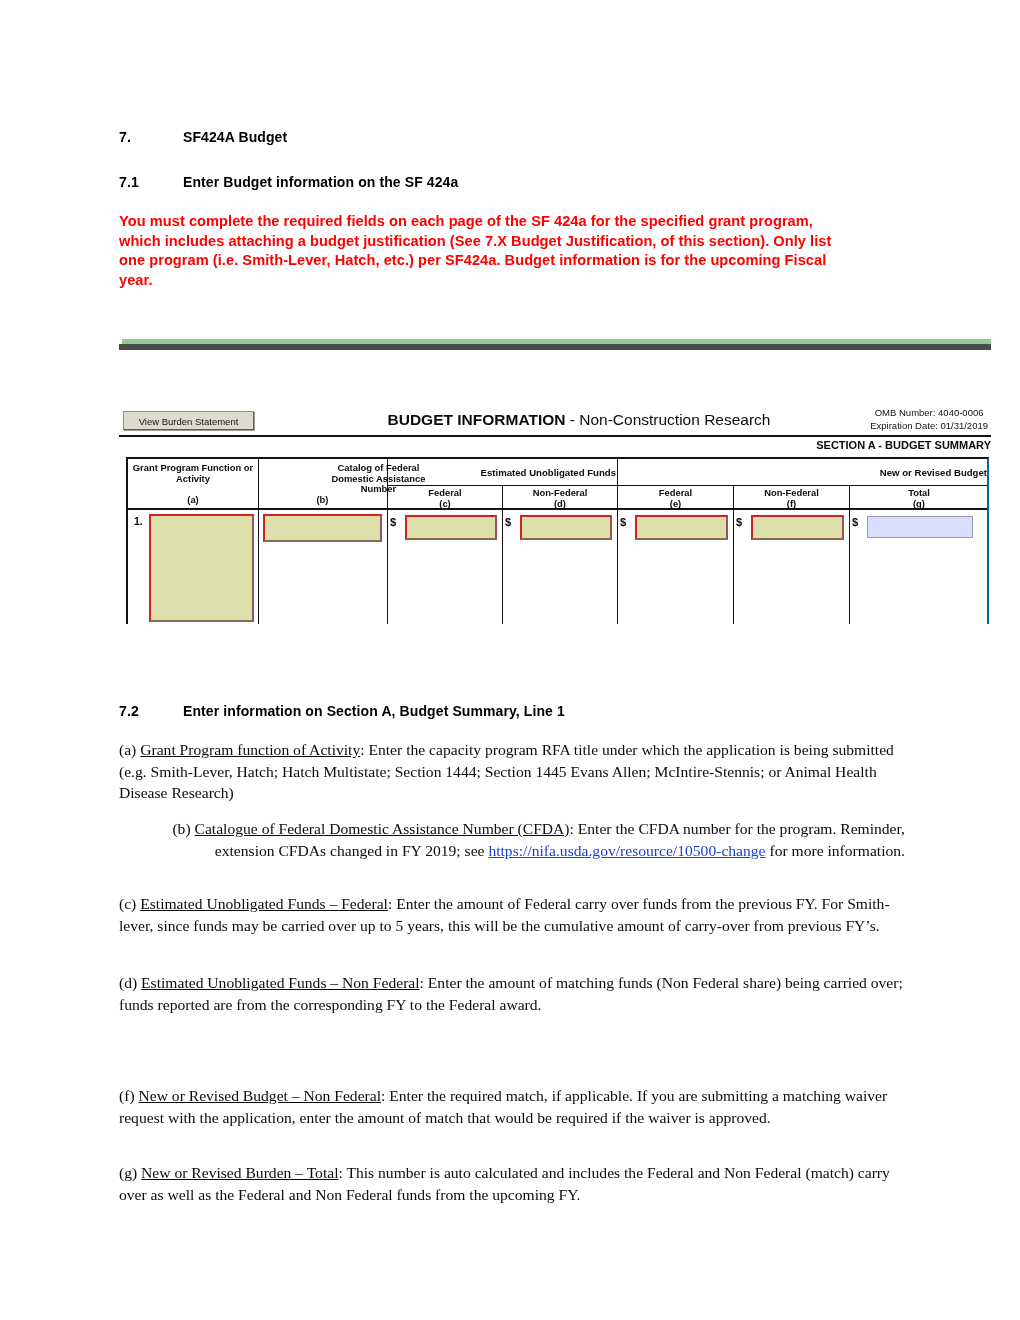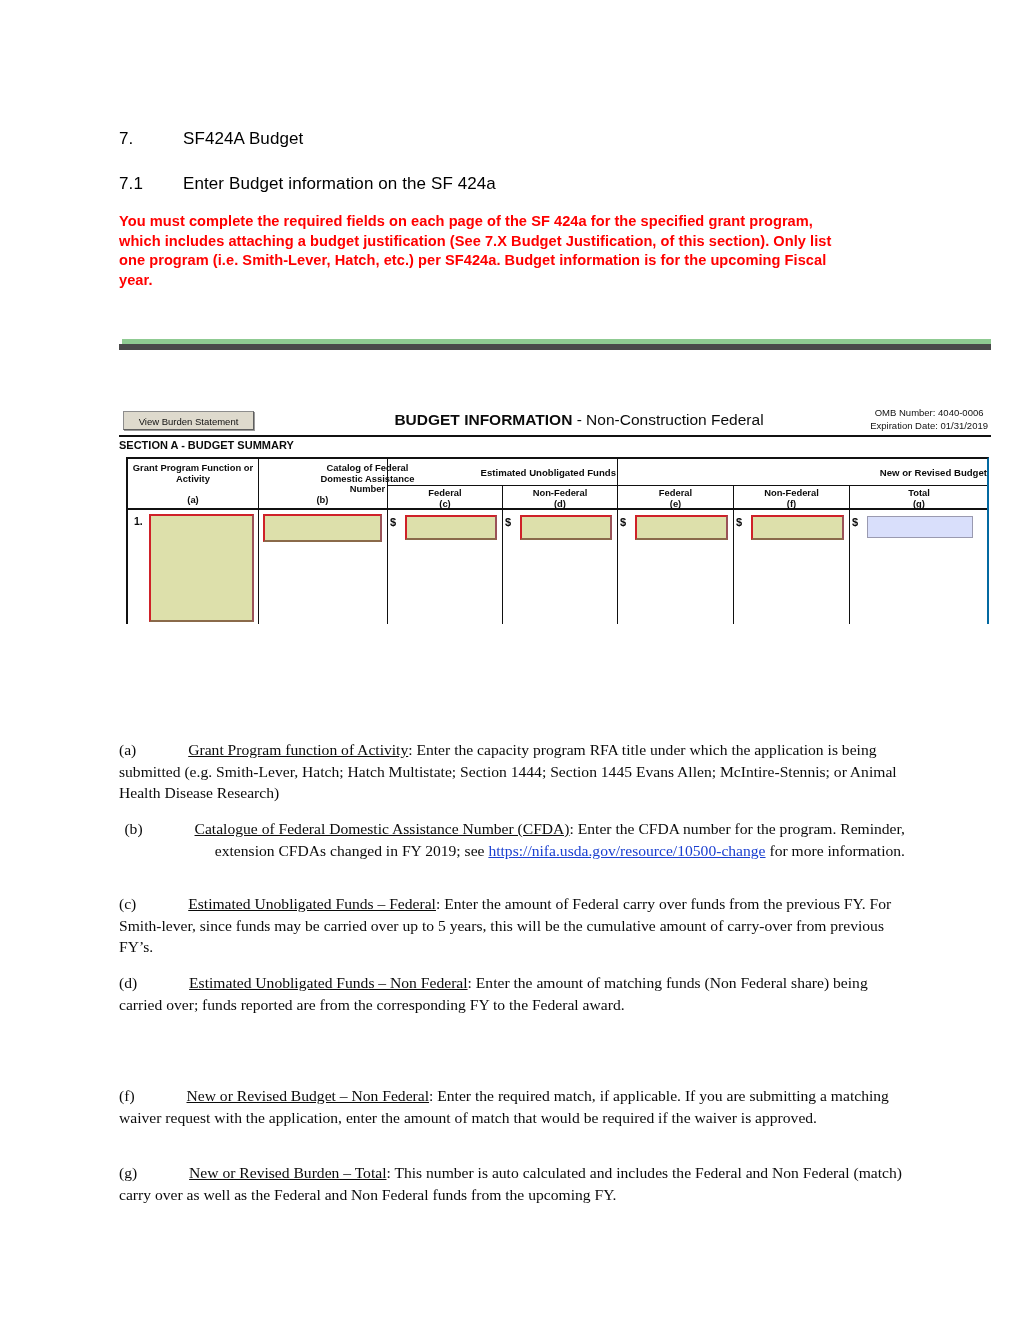--- a/index.html
+++ b/index.html
@@ -19,22 +19,22 @@
     position: absolute;
     left: 0; top: 0;
     width: 1020px;
     height: 1320px;
   }
 
   
   .heading {
     position: absolute;
     font-family: "Liberation Sans", sans-serif;
-    font-weight: normal;
-    font-size: 17px;
+    font-weight: bold;
+    font-size: 14px;
     letter-spacing: 0.1px;
     white-space: nowrap;
   }
   .heading .num { display: inline-block; width: 64px; }
 
   
   .warn {
     position: absolute;
     left: 119px;
     top: 212px;
@@ -119,21 +119,21 @@
     top: 96px;
     width: 872px;
     height: 2px;
     background: #111111;
   }
   .section-a {
     position: absolute;
     left: 0px;
     top: 100px;
     width: 872px;
-    text-align: left;
+    text-align: right;
     font-family: "Liberation Sans", sans-serif;
     font-weight: bold;
     font-size: 11px;
     color: #0b0b0b;
   }
 
   
   .bt {
     position: absolute;
     left: 7px;
@@ -231,21 +231,21 @@
   
   .para {
     position: absolute;
     left: 119px;
     width: 786px;
     font-family: "Liberation Serif", serif;
     font-size: 15.6px;
     line-height: 21.5px;
     color: #0b0b0b;
   }
-  .para u { text-decoration: underline; margin-left: 48px; }
+  .para u { text-decoration: underline; }
   .link {
     color: #1a3fd0;
     text-decoration: underline;
   }
 </style>
 </head>
 <body>
 
 <div class="page">
 
@@ -260,21 +260,21 @@
   <div class="warn">You must complete the required fields on each page of the SF 424a for the specified grant program, which includes attaching a budget justification (See 7.X Budget Justification, of this section).  Only list one program (i.e. Smith-Lever, Hatch, etc.) per SF424a.  Budget information is for the upcoming Fiscal year.</div>
 
   <div class="form-img">
 
     <div class="bar-green"></div>
     <div class="bar-dark"></div>
 
     <div class="burden-btn">View Burden Statement</div>
 
     <div class="form-title">
-      <b>BUDGET INFORMATION</b><span class="thin"> - Non-Construction Federal</span>
+      <b>BUDGET INFORMATION</b><span class="thin"> - Non-Construction Research</span>
     </div>
 
     <div class="omb">
       <div>OMB Number: 4040-0006</div>
       <div>Expiration Date: 01/31/2019</div>
     </div>
 
     <div class="rule-under-head"></div>
     <div class="section-a">SECTION A - BUDGET SUMMARY</div>
 
@@ -287,21 +287,21 @@
         <div class="vline" style="left:374px; top:26px;"></div>
         <div class="vline" style="left:489px;"></div>
         <div class="vline" style="left:605px; top:26px;"></div>
         <div class="vline" style="left:721px; top:26px;"></div>
 
         <div class="stack-label" style="left:2px; width:126px;">
           <span>Grant Program Function or Activity</span>
         </div>
         <div class="sub-label" style="left:2px; width:126px; top:36px;">(a)</div>
 
-        <div class="stack-label" style="left:137px; width:125px;padding-left:40px;">
+        <div class="stack-label" style="left:148px; width:125px;padding-left:40px;">
           <span>Catalog of Federal Domestic Assistance Number</span>
         </div>
         <div class="sub-label" style="left:132px; width:125px; top:36px;">(b)</div>
 
         <div class="grp-label" style="left:261px; width:227px; top:8px;">Estimated Unobligated Funds</div>
         <div class="sub-rule" style="left:260px; width:229px;"></div>
         <div class="sub-label" style="left:261px; width:112px;">
           <span>Federal</span><br>
           <span>(c)</span>
         </div>
@@ -352,20 +352,23 @@
 
         <div class="dollar" style="left:608px;">$</div>
         <div class="fld" style="left:623px; top:5px; width:93px; height:25px;"></div>
 
         <div class="dollar" style="left:724px;">$</div>
         <div class="fld-total" style="left:739px; top:6px; width:106px; height:22px;"></div>
       </div>
     </div>
   </div>
 
+  <div class="heading" style="left:119px; top:703px;">
+    <span class="num">7.2</span><span>Enter information on Section A, Budget Summary, Line 1</span>
+  </div>
 
   <div class="para" style="top:739px;">
     <span>(a)</span>
     <u>Grant Program function of Activity</u><span>:  Enter the capacity program RFA title under which the application is being submitted (e.g. Smith-Lever, Hatch; Hatch Multistate; Section 1444; Section 1445 Evans Allen; McIntire-Stennis; or Animal Health Disease Research)</span>
   </div>
 
   <div class="para" style="top:818px;text-align:right;">
     <span>(b)</span>
     <u>Catalogue of Federal Domestic Assistance Number (CFDA)</u><span>:  Enter the CFDA number for the program. Reminder, extension CFDAs changed in FY 2019; see </span><a class="link" href="#">https://nifa.usda.gov/resource/10500-change</a><span> for more information.</span>
   </div>

